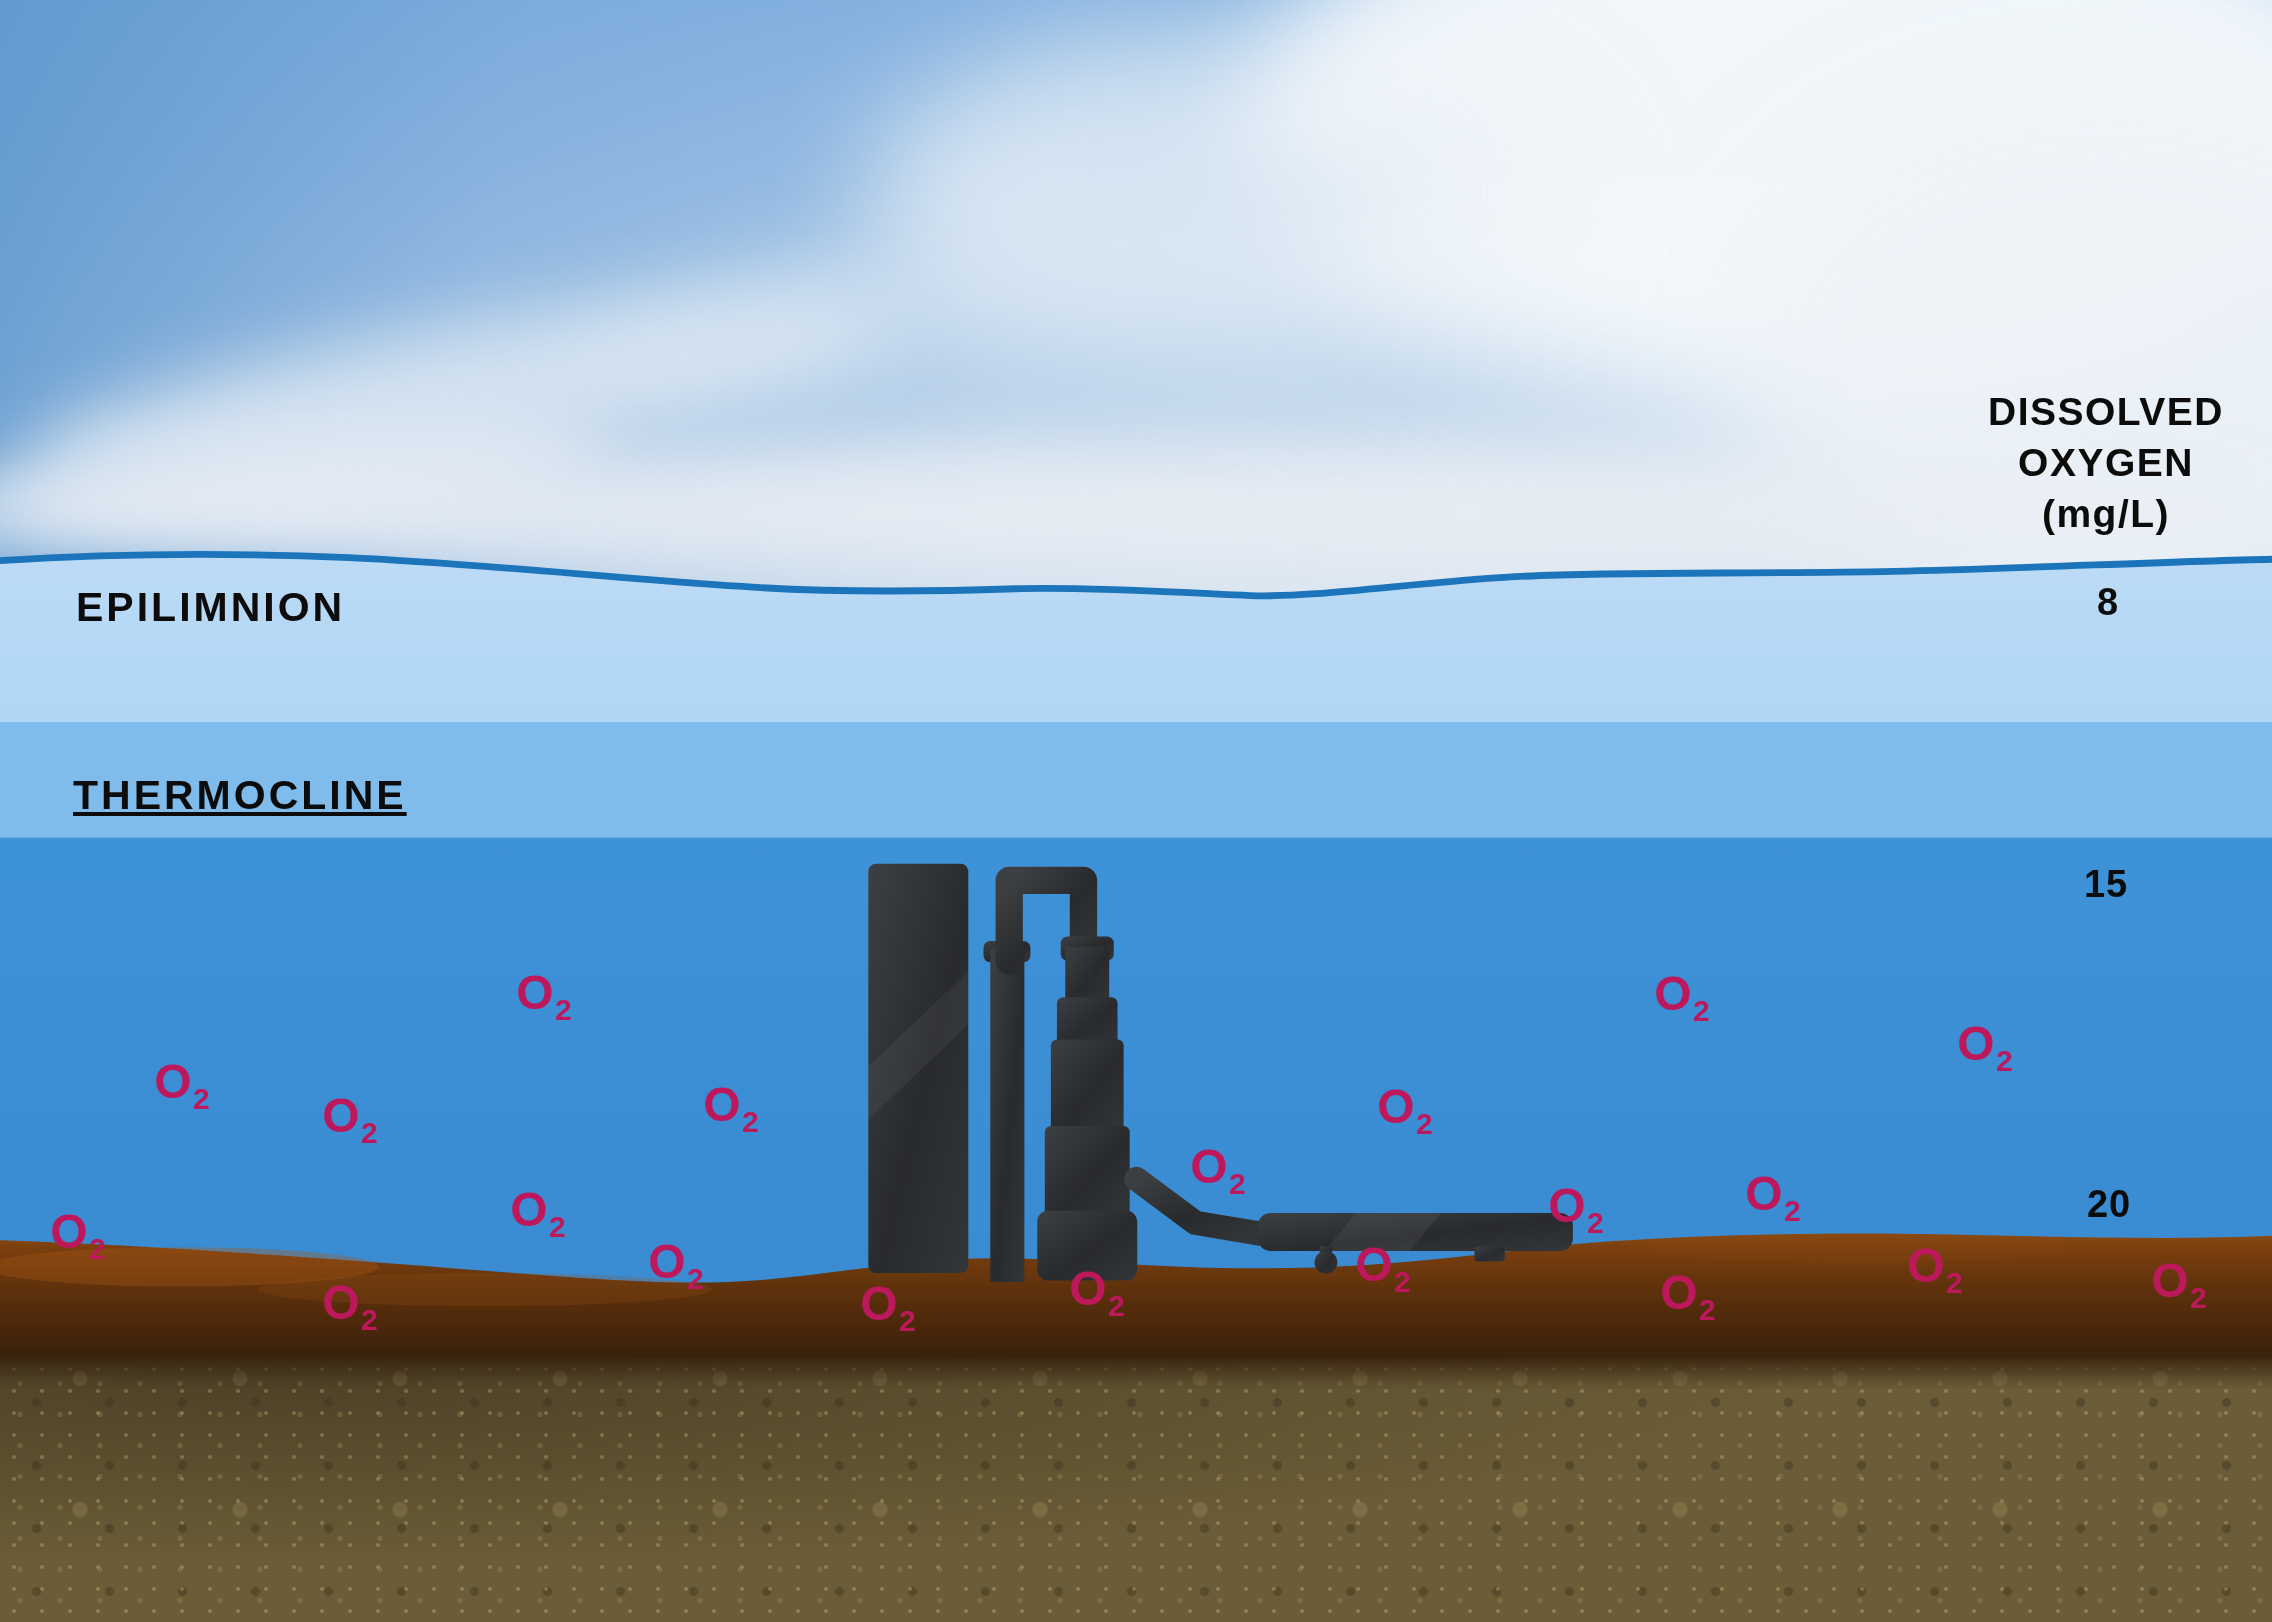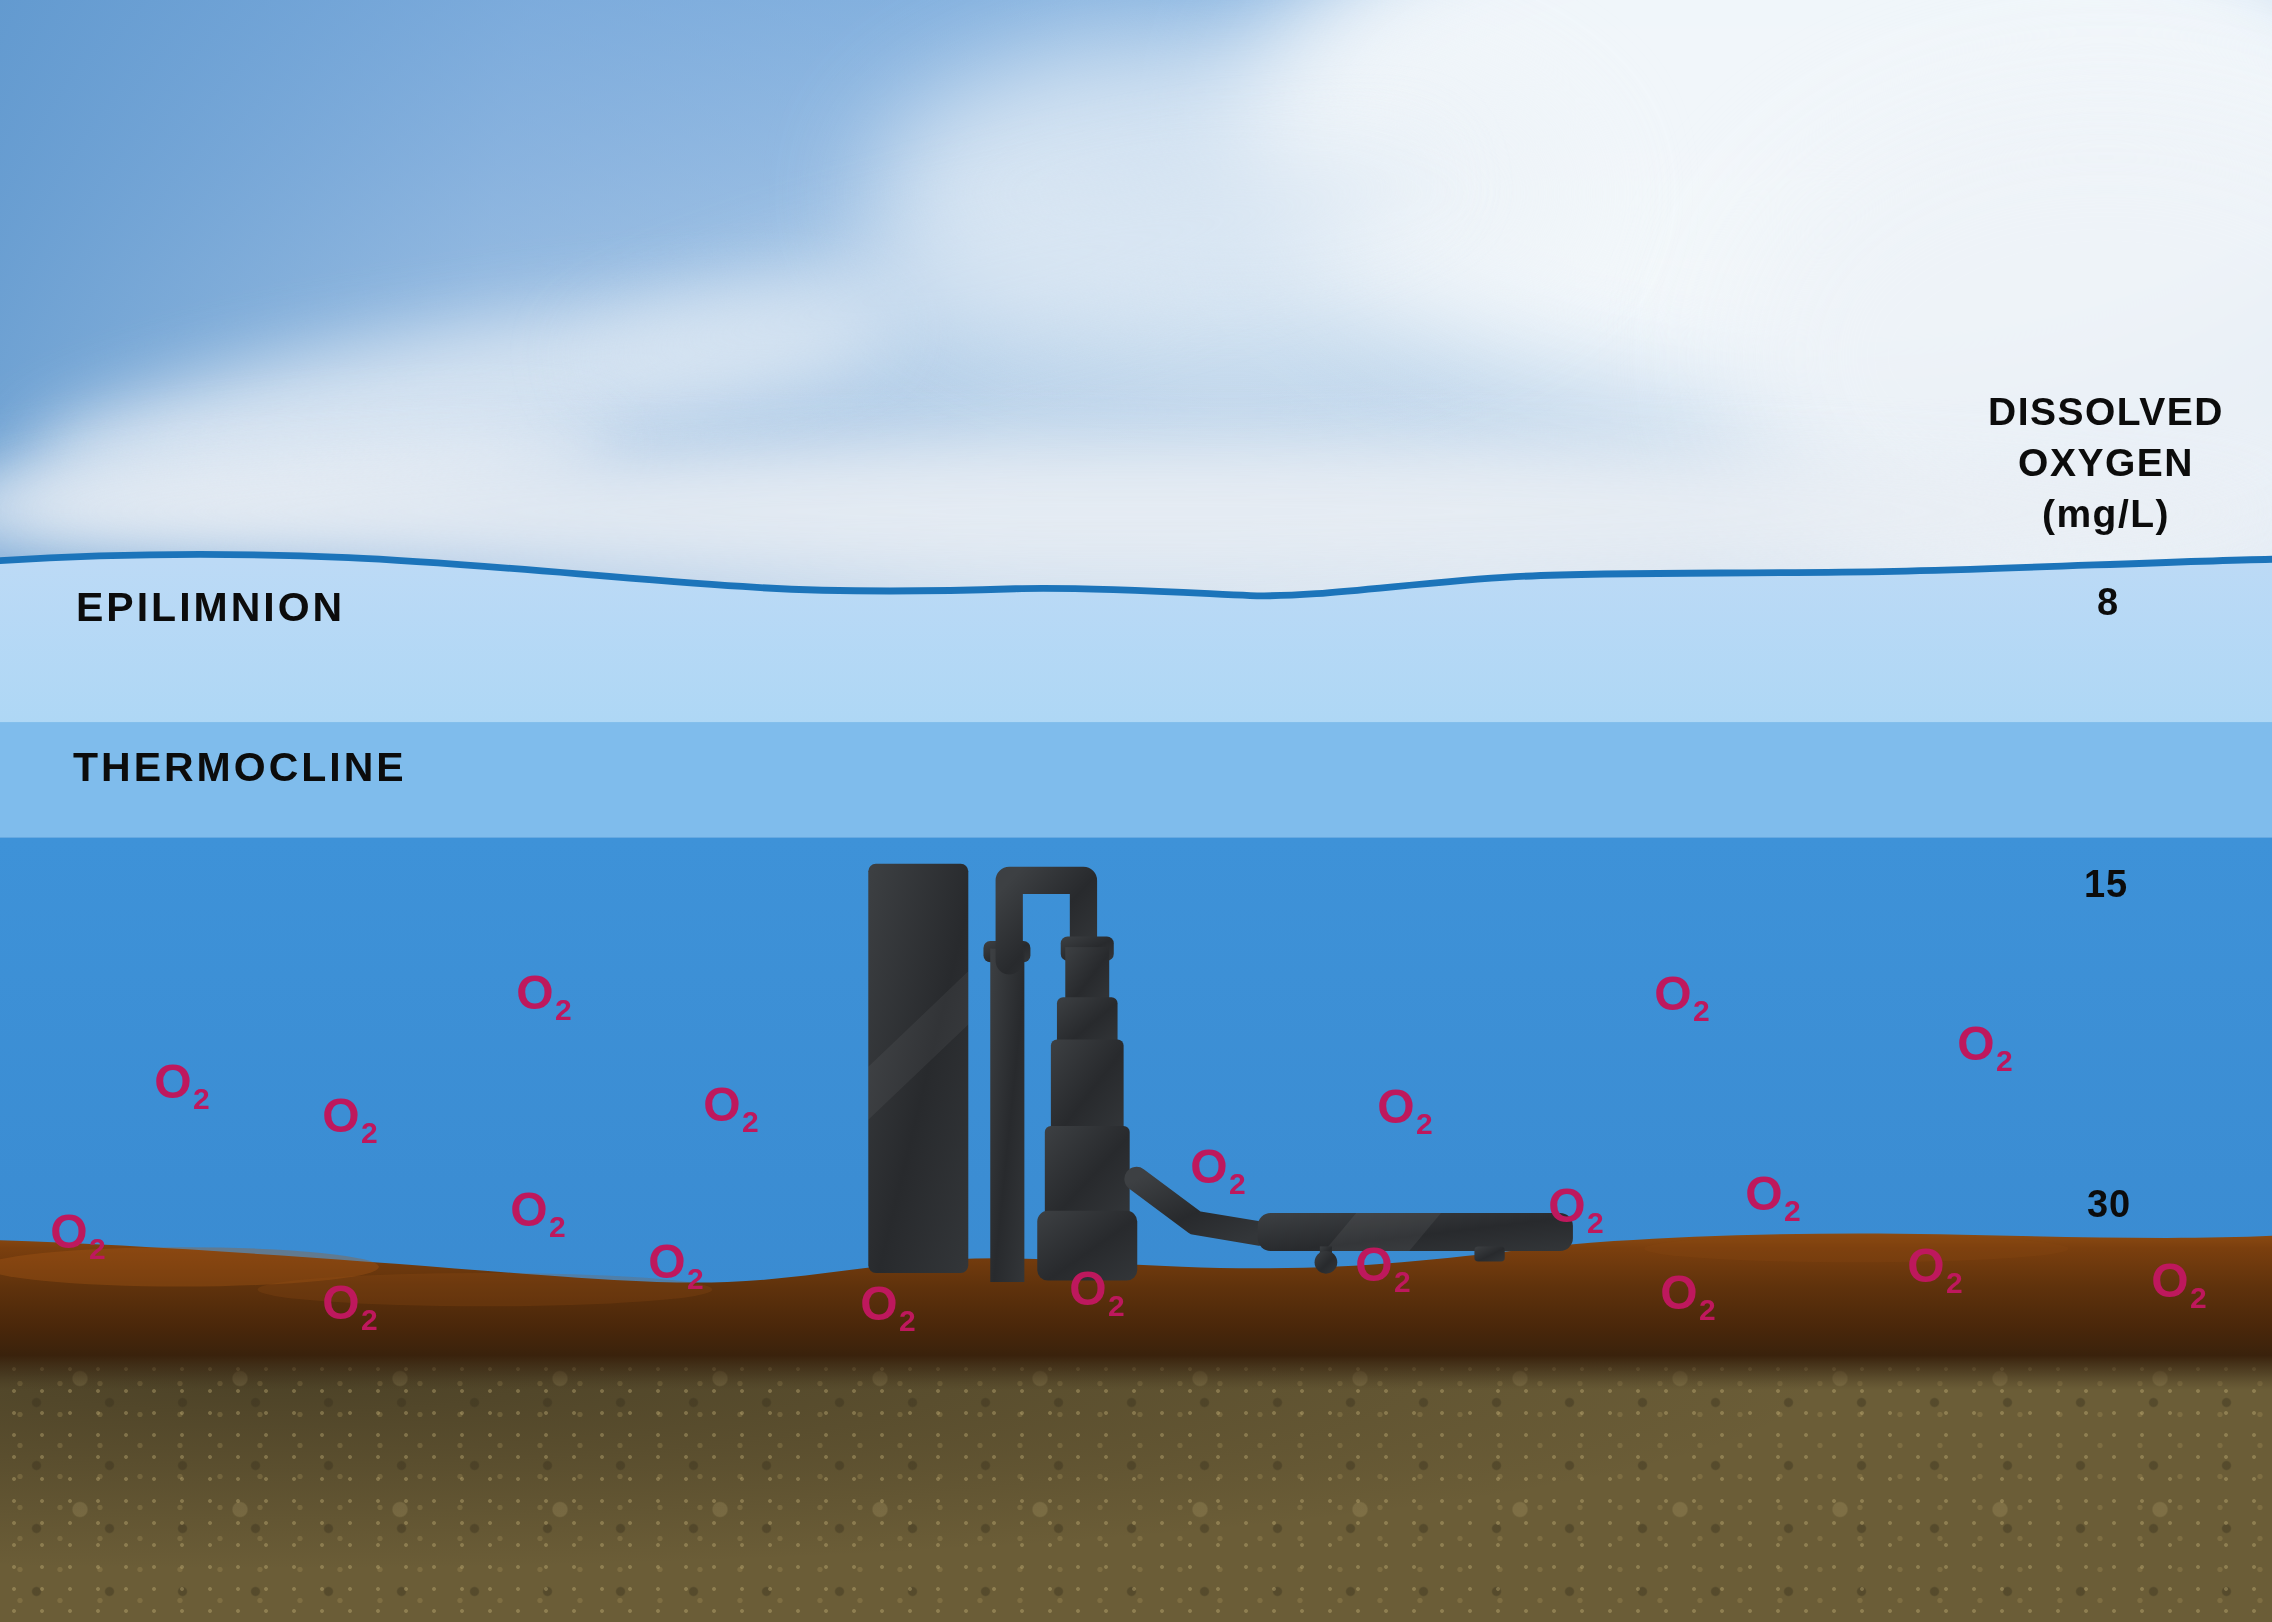--- a/index.html
+++ b/index.html
@@ -38,21 +38,21 @@
     background-size: 28px 22px, 40px 31px, 73px 63px, 160px 131px, 100% 100%;
   }
   
   .scene-svg{position:absolute;left:0;top:0;}
   
   .layer-label{
     position:absolute;color:#0c0c0c;font-weight:bold;
     font-size:41px;letter-spacing:3px;white-space:nowrap;
   }
   .lbl-epi{left:76px;top:584px;}
-  .lbl-thermo{left:73px;top:744px;}
+  .lbl-thermo{left:73px;top:772px;text-decoration:underline;}
   .lbl-hypo{left:73px;top:867px;}
   .do-title{
     position:absolute;left:1928px;top:386px;width:356px;
     text-align:center;color:#0c0c0c;font-weight:bold;
     font-size:39px;line-height:51px;letter-spacing:1.5px;
   }
   .scale-num{
     position:absolute;transform:translate(-50%,-50%);
     color:#0c0c0c;font-weight:bold;font-size:38px;letter-spacing:0.8px;
   }
@@ -165,21 +165,21 @@
   <div class="layer-label lbl-thermo">THERMOCLINE</div>
 
   <div class="do-title">
     <div>DISSOLVED</div>
     <div>OXYGEN</div>
     <div>(mg/L)</div>
   </div>
 
   <div class="scale-num" style="left:2108px;top:602px;">8</div>
   <div class="scale-num" style="left:2106px;top:884px;">15</div>
-  <div class="scale-num" style="left:2109px;top:1204px;">30</div>
+  <div class="scale-num" style="left:2109px;top:1204px;">20</div>
 
   <div id="o2-layer">
       <span class="o2" style="left: 544px; top: 994px;"><span class="o">O</span><span class="sub">2</span></span>
       <span class="o2" style="left: 182px; top: 1083px;"><span class="o">O</span><span class="sub">2</span></span>
       <span class="o2" style="left: 350px; top: 1117px;"><span class="o">O</span><span class="sub">2</span></span>
       <span class="o2" style="left: 731px; top: 1106px;"><span class="o">O</span><span class="sub">2</span></span>
       <span class="o2" style="left: 1682px; top: 995px;"><span class="o">O</span><span class="sub">2</span></span>
       <span class="o2" style="left: 1985px; top: 1045px;"><span class="o">O</span><span class="sub">2</span></span>
       <span class="o2" style="left: 1405px; top: 1108px;"><span class="o">O</span><span class="sub">2</span></span>
       <span class="o2" style="left: 1218px; top: 1168px;"><span class="o">O</span><span class="sub">2</span></span>

